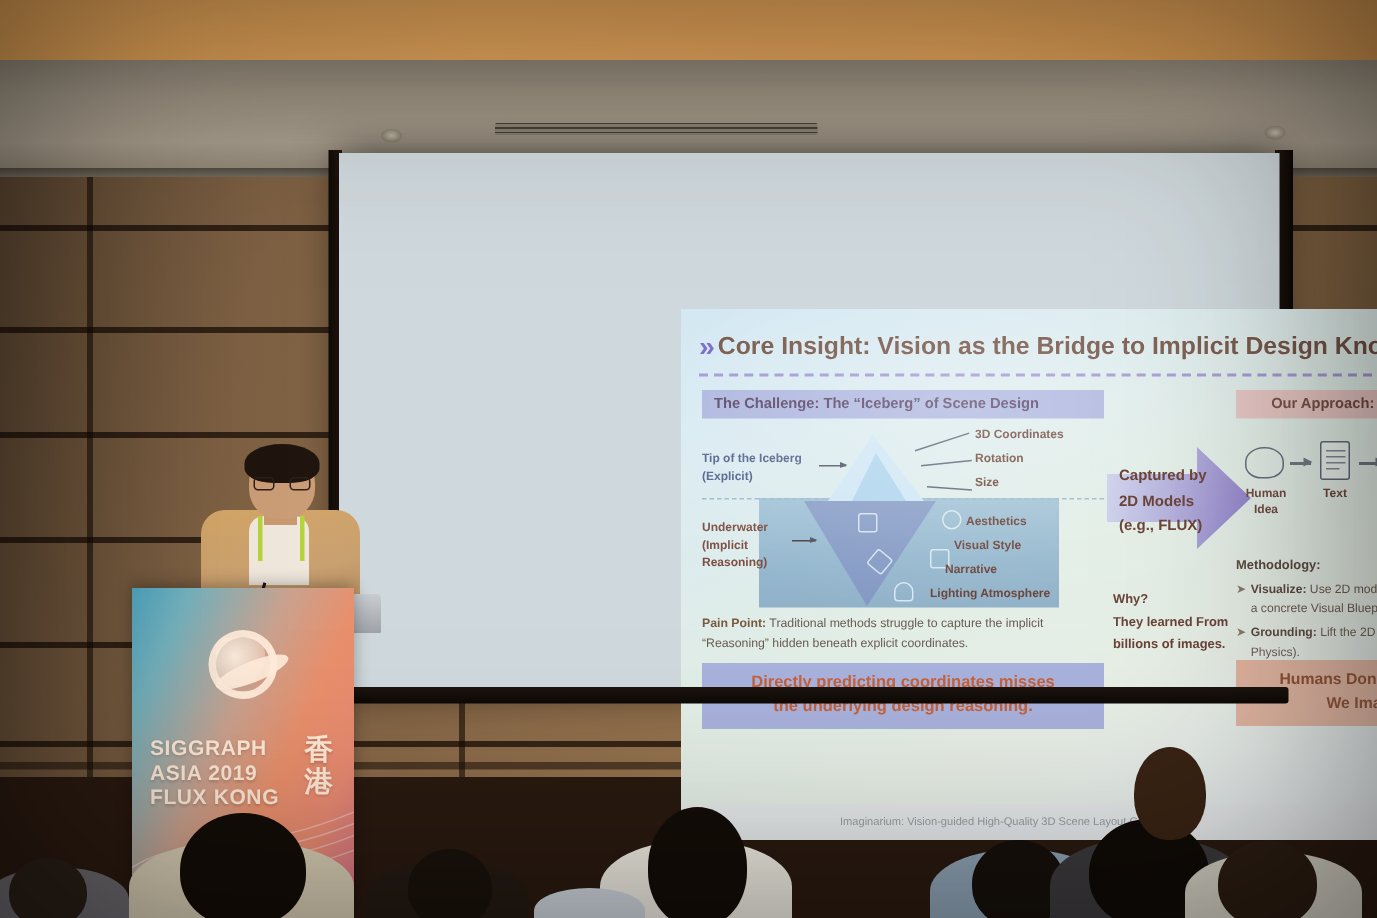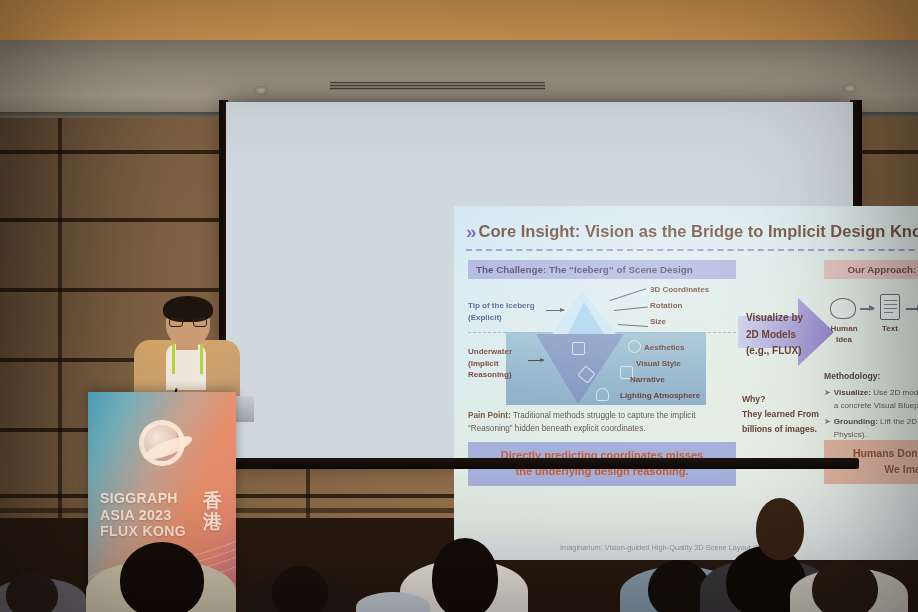--- a/index.html
+++ b/index.html
@@ -253,21 +253,21 @@
       <div class="mid">
         <svg class="big-arrow" viewBox="0 0 96 72">
           <defs>
               <linearGradient id="ga" x1="0" y1="0" x2="1" y2="0">
             <stop offset="0" stop-color="#c9cde9"></stop>
                 <stop offset="1" stop-color="#8e7fc9"></stop>
           </linearGradient>
             </defs>
           <path d="M0,20 L60,20 L60,2 L96,36 L60,70 L60,52 L0,52 Z" fill="url(#ga)"></path>
         </svg>
-        <div class="mid-cap" style="white-space:pre-line;">Visualize by
+        <div class="mid-cap" style="white-space:pre-line;">Captured by
 2D Models
 (e.g., FLUX)</div>
       </div>
       <div class="mid-why" style="white-space:pre-line;">Why?
 They learned From
 billions of images.</div>
 
       <div class="panel-r">
         <div class="panel-head head-r">Our Approach: Vision-Guided Generation</div>
       </div>
@@ -326,21 +326,21 @@
         <i style="right:0"></i>
       </div>
     <div class="mic"></div>
     <div class="laptop"></div>
   </div>
 
   <div class="podium">
     <div class="pod-mark"></div>
     <div class="pod-txt">
       <div>SIGGRAPH</div>
-      <div>ASIA 2023</div>
+      <div>ASIA 2019</div>
       <div>FLUX KONG</div>
     </div>
     <div class="pod-cn" style="white-space:pre-line;">香
 港</div>
     <svg class="pod-wave" viewBox="0 0 148 90">
       <g fill="none" stroke="#ffffff" stroke-width="1">
         <path d="M-10,80 C30,40 70,70 160,30"></path>
           <path d="M-10,88 C30,50 70,78 160,40"></path>
         <path d="M-10,72 C30,34 70,62 160,22"></path>
           <path d="M-10,64 C30,28 70,56 160,14"></path>

